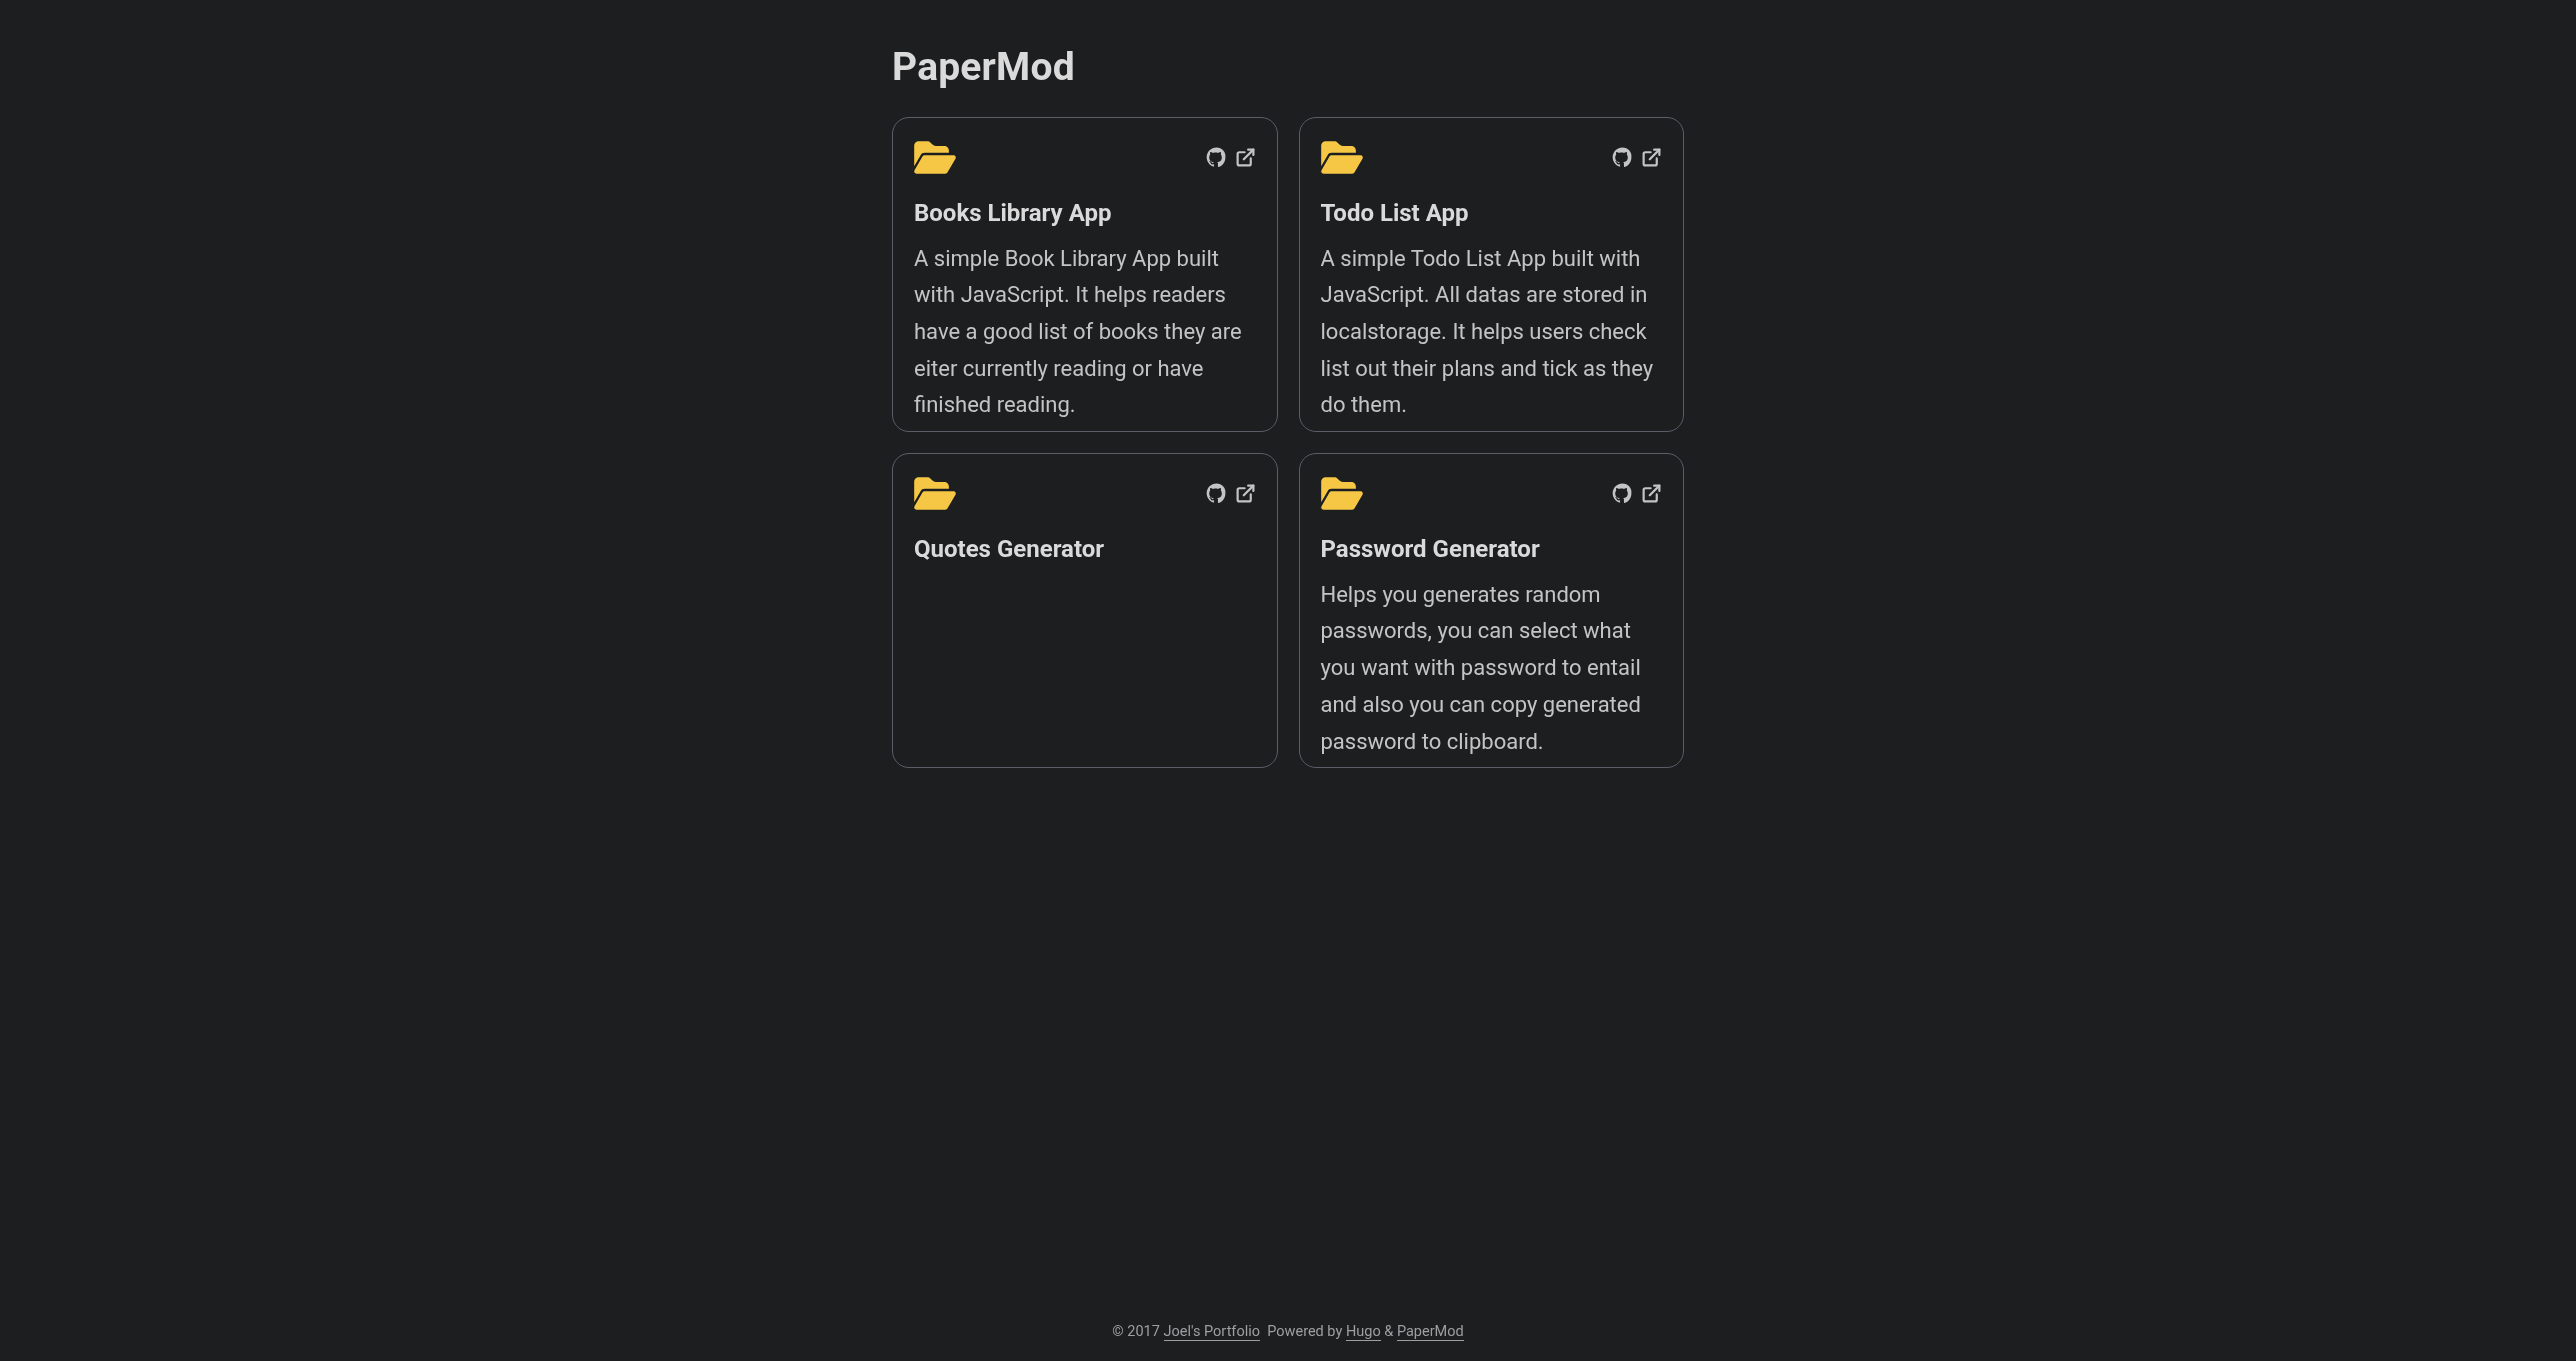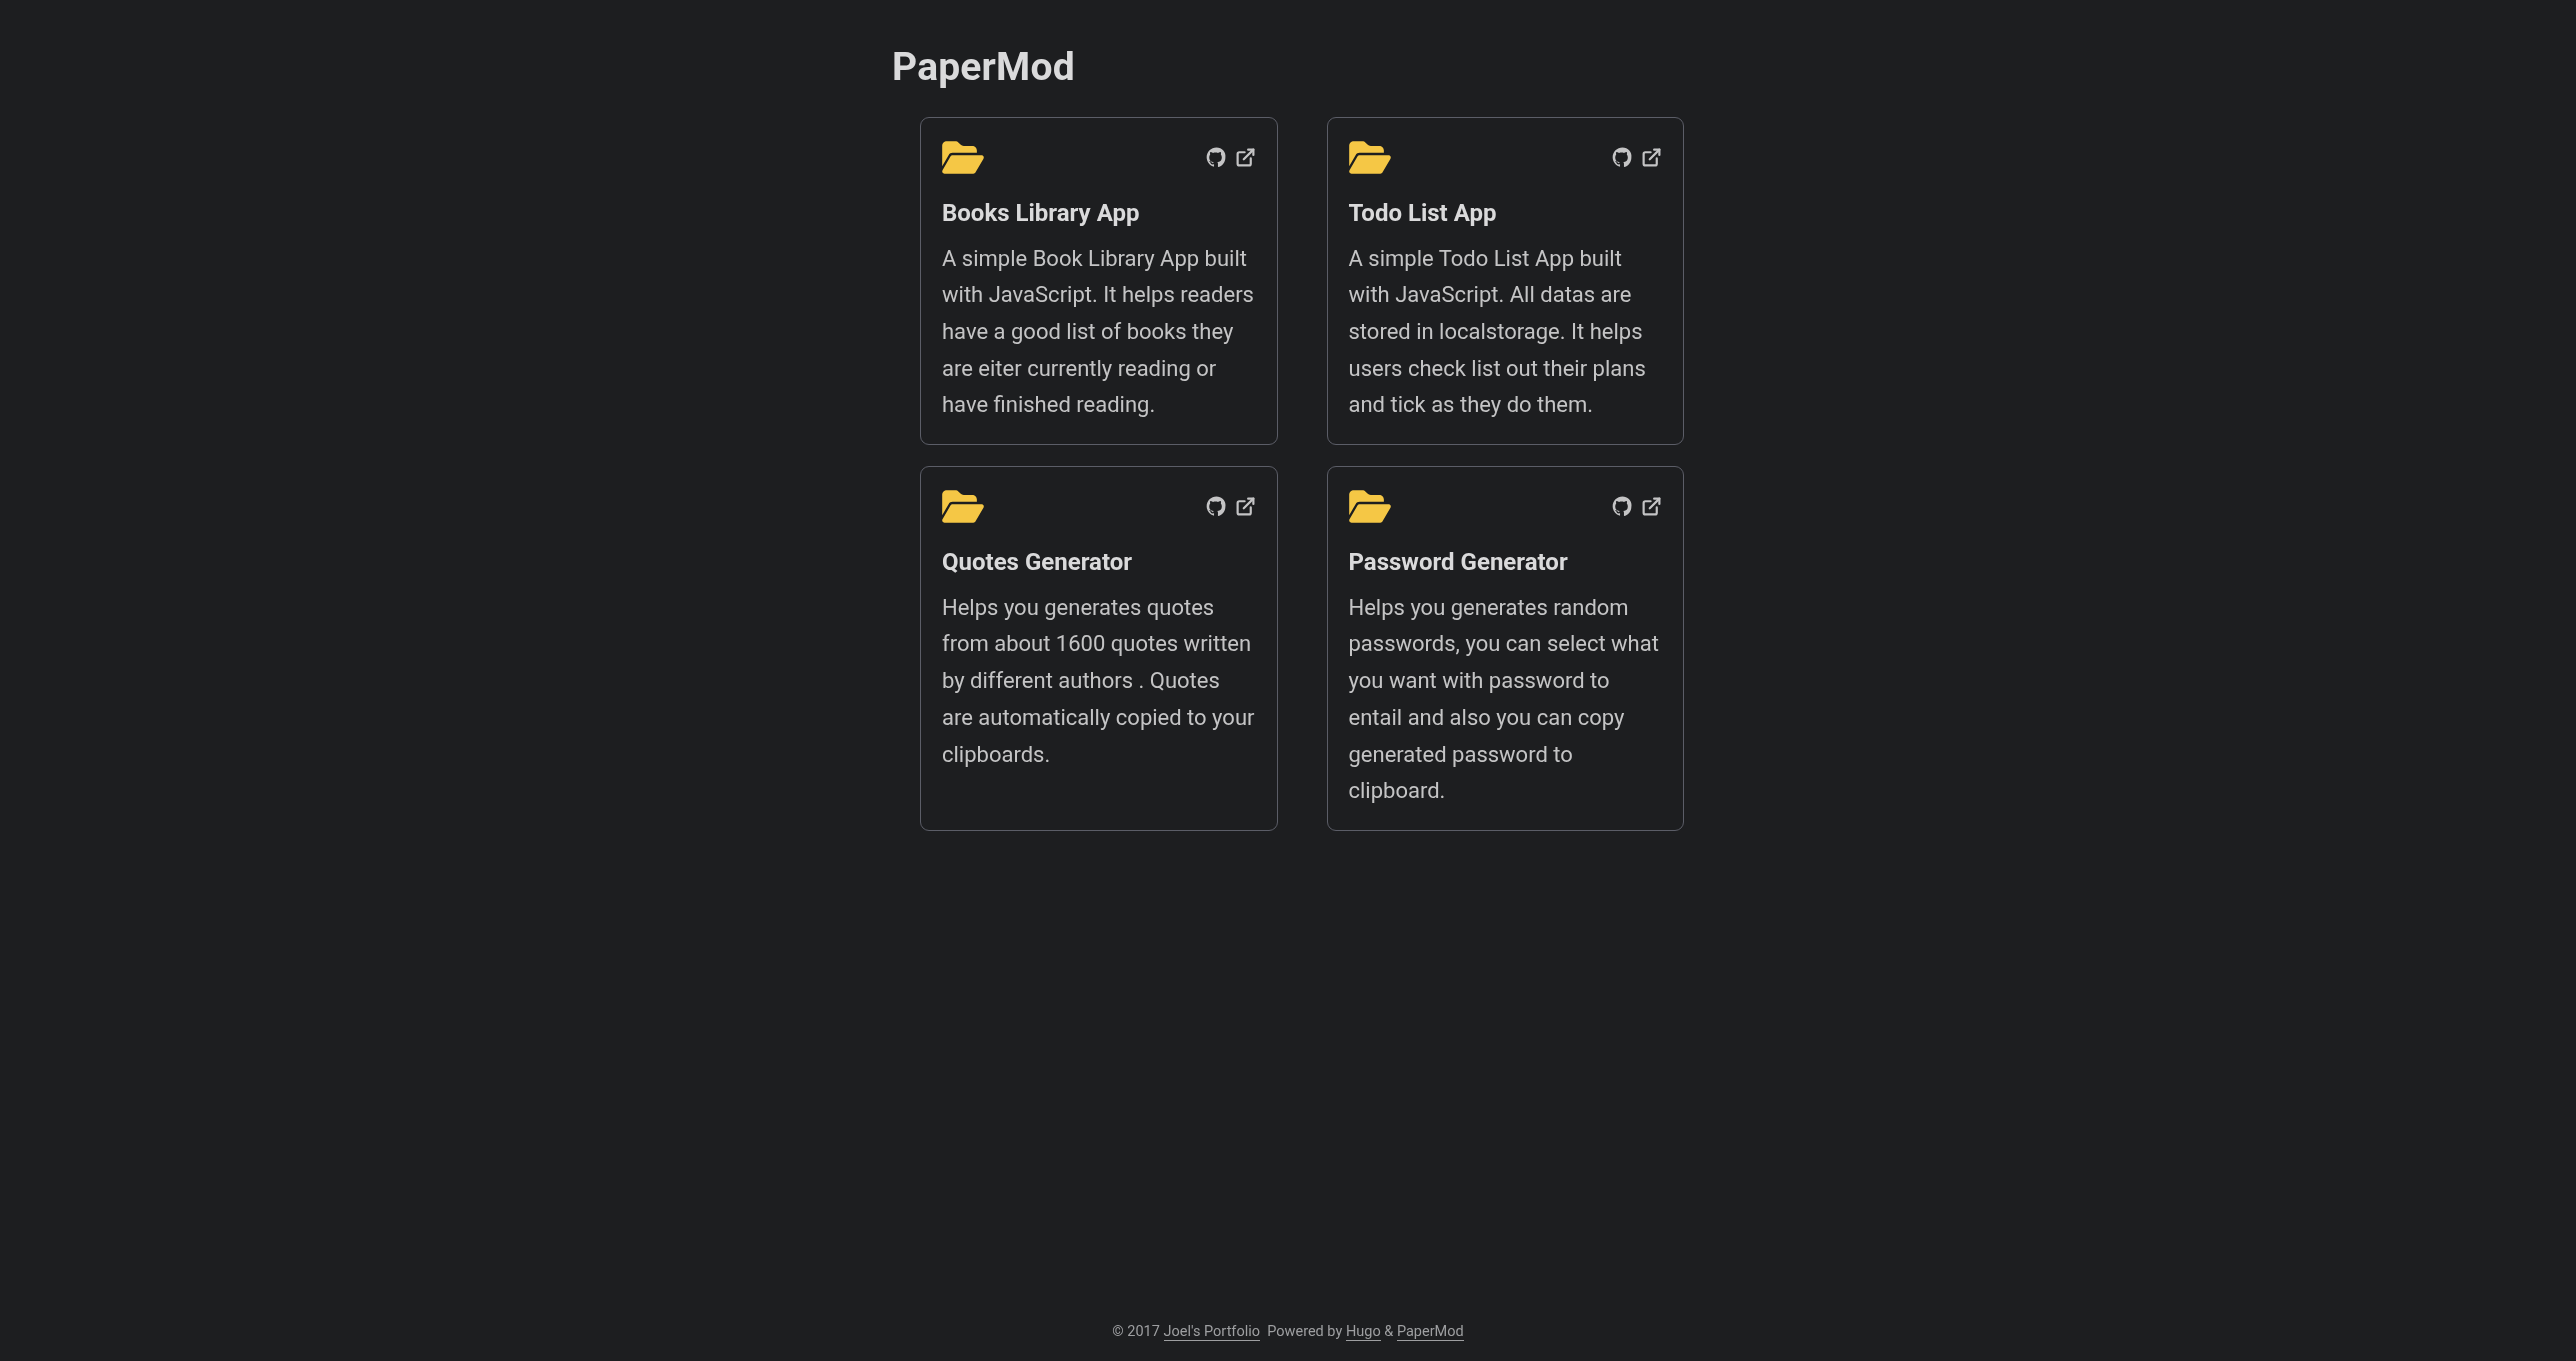--- a/index.html
+++ b/index.html
@@ -33,23 +33,23 @@
     color:var(--primary);
     letter-spacing:0.2px;
   }
   .grid{
     display:grid;
     grid-template-columns:repeat(2,1fr);
     gap:21px;
   }
   .card{
     border:1px solid var(--border);
-    border-radius:9px;
-    padding:21px 21px 20px;
-    display:flex; flex-direction:column;margin-left:28px;
+    border-radius:17px;
+    padding:21px 21px 7px;
+    display:flex; flex-direction:column;
   }
   .card-head{
     display:flex;
     justify-content:space-between;
     align-items:center;
     margin-bottom:23px;
   }
   .card-links{ display:flex; gap:7.7px; align-items:center;}
   .card-links a{ display:inline-flex; color:var(--icon-stroke); text-decoration:none;}
   .card h2{
@@ -157,21 +157,20 @@
           <a href="#" class="ext-icon">
             <svg width="21" height="21" viewBox="0 0 24 24" fill="none" stroke="currentColor" stroke-width="2.5" stroke-linecap="round" stroke-linejoin="round">
                 <path d="M18 13v6a2 2 0 0 1-2 2H5a2 2 0 0 1-2-2V8a2 2 0 0 1 2-2h6"></path>
                 <polyline points="15 3 21 3 21 9"></polyline>
                 <line x1="10" y1="14" x2="21" y2="3"></line>
               </svg>
           </a>
         </div>
       </div>
       <h2>Quotes Generator</h2>
-      <p>Helps you generates quotes from about 1600 quotes written by different authors . Quotes are automatically copied to your clipboards.</p>
     </div>
 
     <div class="card">
       <div class="card-head">
         <span class="folder-icon">
           <svg width="42" height="37" viewBox="0 0 576 512">
               <path fill="#F5C745" d="M88.7 223.8L0 375.8V96c0-35.3 28.7-64 64-64h117.5c17 0 33.3 6.7 45.3 18.7l26.5 26.5c12 12 28.3 18.7 45.3 18.7H416c35.3 0 64 28.7 64 64v32H144c-22.8 0-43.8 12.1-55.3 31.8zm27.6 16.1C122.1 230 132.6 224 144 224h400c11.5 0 22 6.1 27.7 16.1s5.7 22.2-.1 32.1l-112 192C453.9 474 443.4 480 432 480H32c-11.5 0-22-6.1-27.7-16.1s-5.7-22.2 .1-32.1l112-192z"></path>
             </svg>
         </span>
         <div class="card-links">

